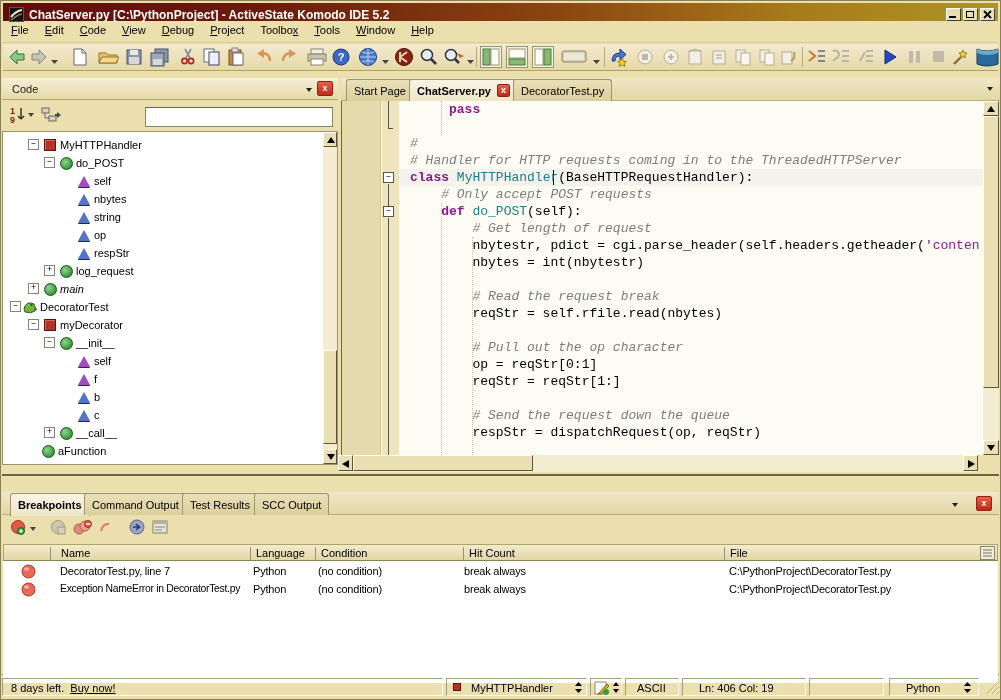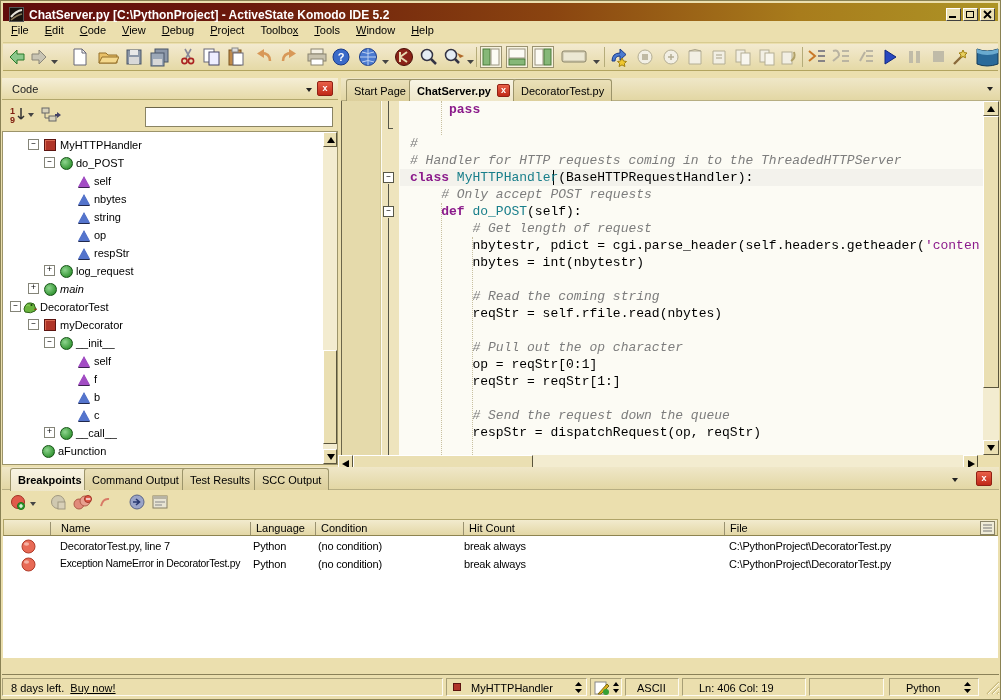--- a/index.html
+++ b/index.html
@@ -55,21 +55,21 @@
 .k { color:#8b1a8b; font-weight:bold;}
 .c { color:#7d7d7d; font-style:italic;}
 .i { color:#177e8a; }
 .s { color:#8b1a8b; }
 #vsb { left:642px; top:26px; width:16px; height:354px; background:#f3ecd0;}
 #hsb { left:-3px; top:380px; width:640px; height:17px; background:#f3ecd0;}
 .sthumb { position:absolute; background:#eadfb2; border:1px solid #fff; border-right-color:#5a553c; border-bottom-color:#5a553c;}
 .xbtn { position:absolute; width:13px; height:13px; background:linear-gradient(180deg,#e86048,#c02818); border:1px solid #902014; border-radius:2px; color:#fff; font-size:9px; font-weight:bold; text-align:center; line-height:11px; }
 .fold { position:absolute; left:42px; width:11px; height:11px; background:#fff; border:1px solid #565648; font-family:"Liberation Mono",monospace; font-size:9px; line-height:9px; text-align:center; color:#000;}
 
-#bpanel { left:2px; top:464px; width:902px; height:196px;}
+#bpanel { left:2px; top:489px; width:902px; height:196px;}
 #bptabs { left:0; top:3px; width:997px; height:23px; border-bottom:1px solid #b7ae82; background:linear-gradient(180deg,#efe7c8,#e3d7a4);}
 #bptools { left:0; top:26px; width:997px; height:27px;}
 #bphead { left:1px; top:55px; width:995px; height:17px; background:linear-gradient(180deg,#f2ebce,#e3d7a6); border:1px solid #b0a468; border-bottom-color:#8d8350;}
 #bphead .h { position:absolute; top:2px; font-size:11px; color:#000; border-left:1px solid #9a9270; padding-left:5px; height:13px;}
 #bplist { left:1px; top:72px; width:995px; height:122px; background:#fff;}
 .brow { position:absolute; font-size:11px; color:#000; height:18px;}
 .brow span { white-space:nowrap; letter-spacing:-0.2px; }
 .bico { position:absolute; top:4px; }
 .tico { position:absolute; top:3px; }
 
@@ -430,21 +430,21 @@
 
 <span class="c">#</span>
 <span class="c"># Handler for HTTP requests coming in to the ThreadedHTTPServer</span>
 <span class="k">class</span> <span class="i">MyHTTPHandler</span>(BaseHTTPRequestHandler):
     <span class="c"># Only accept POST requests</span>
     <span class="k">def</span> <span class="i">do_POST</span>(self):
         <span class="c"># Get length of request</span>
         nbytestr, pdict = cgi.parse_header(self.headers.getheader(<span class="s">'conten</span>
         nbytes = int(nbytestr)
 
-        <span class="c"># Read the coming string</span>
+        <span class="c"># Read the request break</span>
         reqStr = self.rfile.read(nbytes)
 
         <span class="c"># Pull out the op character</span>
         op = reqStr[0:1]
         reqStr = reqStr[1:]
 
         <span class="c"># Send the request down the queue</span>
         respStr = dispatchRequest(op, reqStr)
 </pre>
   </div>

